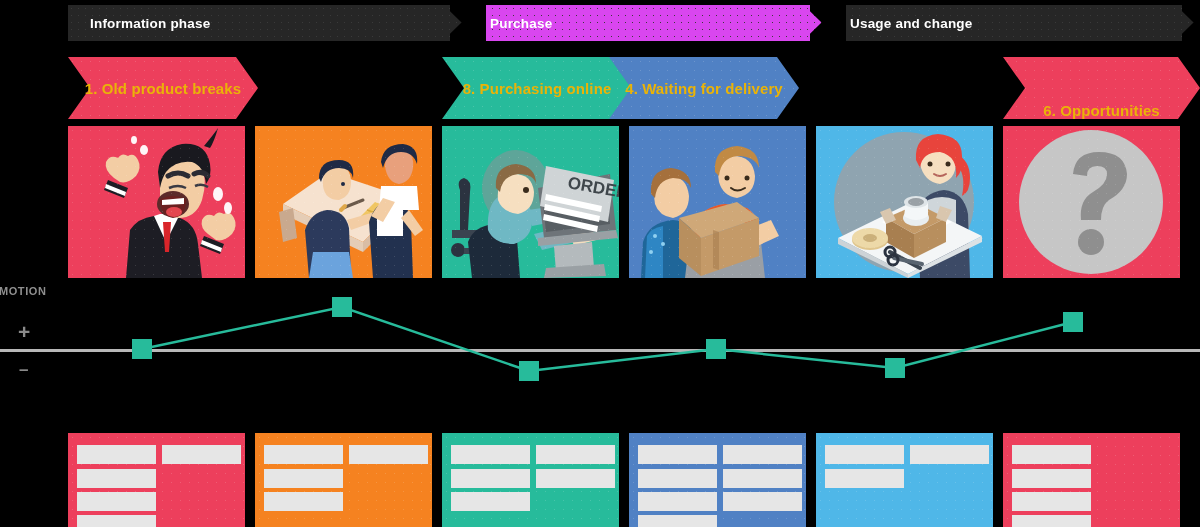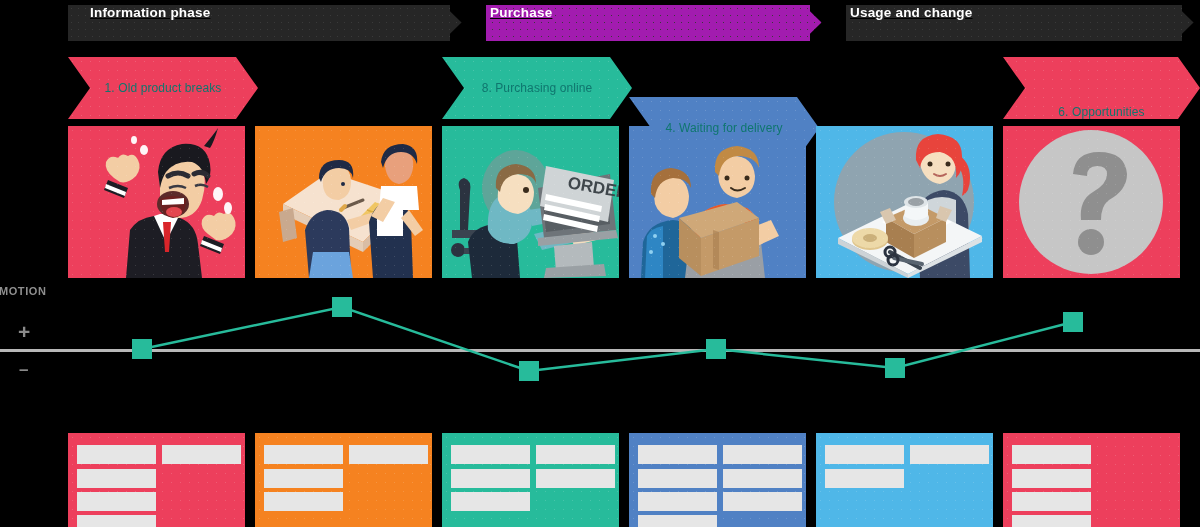--- a/index.html
+++ b/index.html
@@ -8,21 +8,21 @@
     width: 1200px; height: 527px;
     background: #000; overflow: hidden;
     font-family: "Liberation Sans", sans-serif;
   }
   #map { position: relative; width: 1200px; height: 527px; background:#000; }
 
   
   .phase-row { position:absolute; left:0; top:0; width:1200px; height:45px; }
   .phase {
     position:absolute; top:5px; height:36px;
-    background:#262626; display:flex; text-decoration:underline;
+    background:#262626; display:flex; align-items:center;
   }
   .phase-label {
     color:#fff; font-size:13.5px; font-weight:bold;
     letter-spacing:.2px; white-space:nowrap;
   }
   .phase-dots{
     position:absolute; inset:0;
     background-image:radial-gradient(#3a3a3a 0.7px, transparent 0.8px);
     background-size:7px 7px; pointer-events:none;
   }
@@ -43,22 +43,22 @@
   }
   .step:first-child .step-body{
     clip-path: polygon(0 0, calc(100% - 22px) 0, 100% 50%, calc(100% - 22px) 100%, 0 100%, 22px 50%);
   }
   .step-dots{
     position:absolute; inset:0;
     background-image:radial-gradient(rgba(255,255,255,.16) 0.8px, transparent 0.9px);
     background-size:9px 9px;
   }
   .step-label{
-    position:relative; z-index:3; color:#0f766e;
-    font-size:12px; font-weight:normal; white-space:nowrap; letter-spacing:.1px;
+    position:relative; z-index:3; color:#eab308;
+    font-size:15px; font-weight:bold; white-space:nowrap; letter-spacing:.1px;
   }
 
   
   .panels { position:absolute; left:0; top:126px; width:1200px; height:152px; }
   .panel { position:absolute; top:0; height:152px; overflow:hidden; }
   .panel .dots{
     position:absolute; inset:0;
     background-image:radial-gradient(rgba(255,255,255,.13) 0.8px, transparent 0.9px);
     background-size:9px 9px; pointer-events:none; z-index:2;
   }
@@ -99,21 +99,21 @@
 
   <div class="phase-row">
       <div class="phase" style="left: 68px; width: 400px; background: rgb(38, 38, 38);">
         <div class="phase-dots"></div>
         <div class="phase-label" style="position: relative; z-index: 3; margin-left: 22px;">Information phase</div>
       </div>
       <div class="phase-notch" style="left: 450px;"><svg viewBox="0 0 36 45" width="36" height="45">
           <path d="M0 5 L18 22.5 L0 40 L0 45 L36 45 L36 0 L0 0 Z" fill="#000"></path>
           <path d="M0 5 L18 22.5 L0 40" fill="none" stroke="#000" stroke-width="9"></path>
         </svg></div>
-      <div class="phase" style="left: 468px; width: 360px; background: #a21caf;">
+      <div class="phase" style="left: 468px; width: 360px; background: #d946ef;">
         <div class="phase-dots"></div>
         <div class="phase-label" style="position: relative; z-index: 3; margin-left: 22px;">Purchase</div>
       </div>
       <div class="phase-notch" style="left: 810px;"><svg viewBox="0 0 36 45" width="36" height="45">
           <path d="M0 5 L18 22.5 L0 40 L0 45 L36 45 L36 0 L0 0 Z" fill="#000"></path>
           <path d="M0 5 L18 22.5 L0 40" fill="none" stroke="#000" stroke-width="9"></path>
         </svg></div>
       <div class="phase" style="left: 828px; width: 372px; background: rgb(38, 38, 38);">
         <div class="phase-dots"></div>
         <div class="phase-label" style="position: relative; z-index: 3; margin-left: 22px;">Usage and change</div>
@@ -130,21 +130,21 @@
           <div class="step-dots"></div>
         </div>
         <div class="step-label">1. Old product breaks</div>
       </div>
       <div class="step" style="left: 442px; width: 190px;">
         <div class="step-body" style="background: rgb(39, 187, 155);">
           <div class="step-dots"></div>
         </div>
         <div class="step-label">8. Purchasing online</div>
       </div>
-      <div class="step" style="left: 629px; width: 190px; margin-top: 40px;">
+      <div class="step" style="left: 609px; width: 190px;">
         <div class="step-body" style="background: rgb(80, 129, 196);">
           <div class="step-dots"></div>
         </div>
         <div class="step-label">4. Waiting for delivery</div>
       </div>
       <div class="step" style="left: 1003px; width: 197px; align-items: flex-end;">
         <div class="step-body" style="background: rgb(237, 63, 92);">
           <div class="step-dots"></div>
         </div>
         <div class="step-label">6. Opportunities</div>

